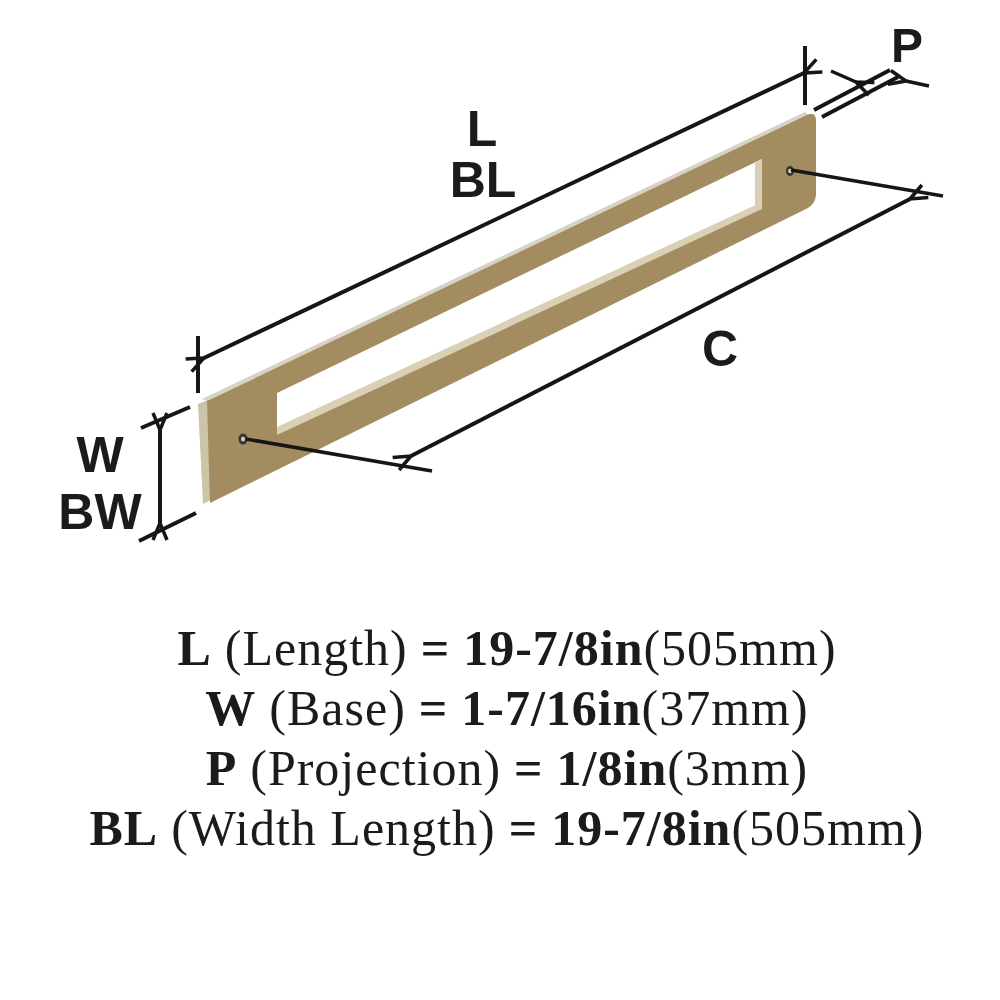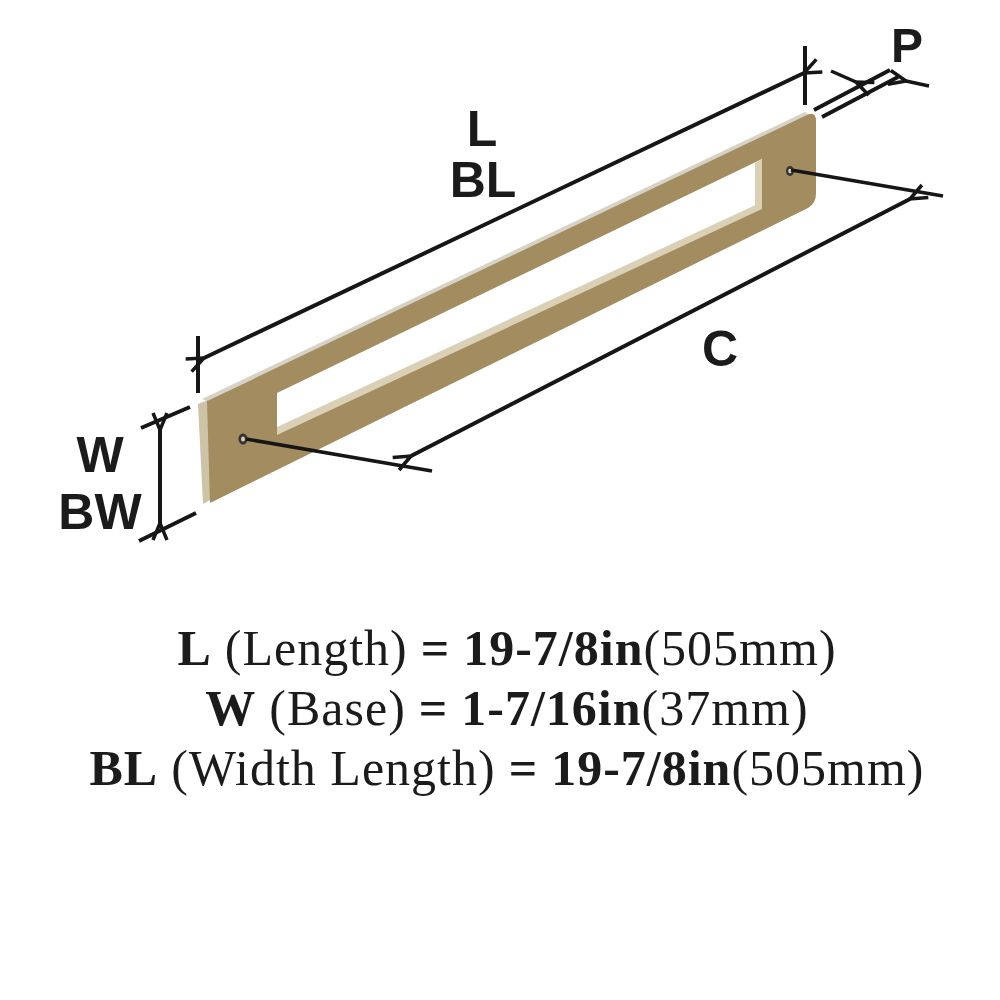--- a/index.html
+++ b/index.html
@@ -96,16 +96,17 @@
       <text class="dimlabel plabel" x="907" y="62" fill="#1b1b1b">P</text>
       <text class="dimlabel" x="720" y="366" fill="#1b1b1b">C</text>
       <text class="dimlabel" x="100" y="472" fill="#1b1b1b">W</text>
       <text class="dimlabel" x="100" y="529" fill="#1b1b1b">BW</text>
     </g>
   </svg>
 
   <div class="specs">
     <div class="spec-line"><span class="seg b sp">L</span><span class="seg sp">(Length)</span><span class="seg b sp">=</span><span class="seg b">19-7/8in</span><span class="seg">(505mm)</span></div>
     <div class="spec-line"><span class="seg b sp">W</span><span class="seg sp">(Base)</span><span class="seg b sp">=</span><span class="seg b">1-7/16in</span><span class="seg">(37mm)</span></div>
+    <div class="spec-line"><span class="seg b sp">P</span><span class="seg sp">(Projection)</span><span class="seg b sp">=</span><span class="seg b">1/8in</span><span class="seg">(3mm)</span></div>
     <div class="spec-line"><span class="seg b sp">BL</span><span class="seg sp">(Width Length)</span><span class="seg b sp">=</span><span class="seg b">19-7/8in</span><span class="seg">(505mm)</span></div>
   </div>
 
 </div>
 
 </body></html>

